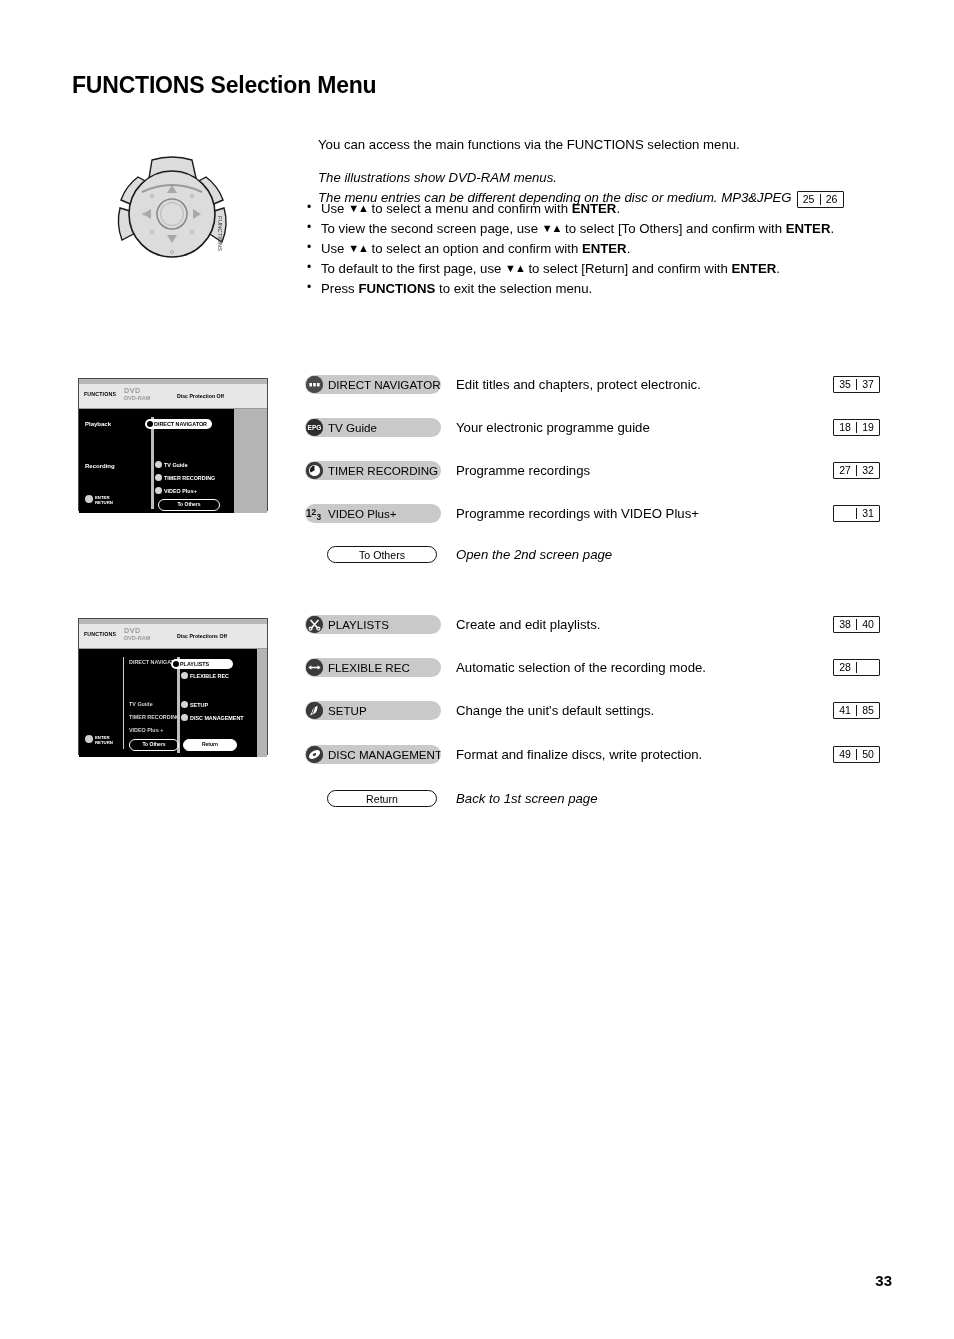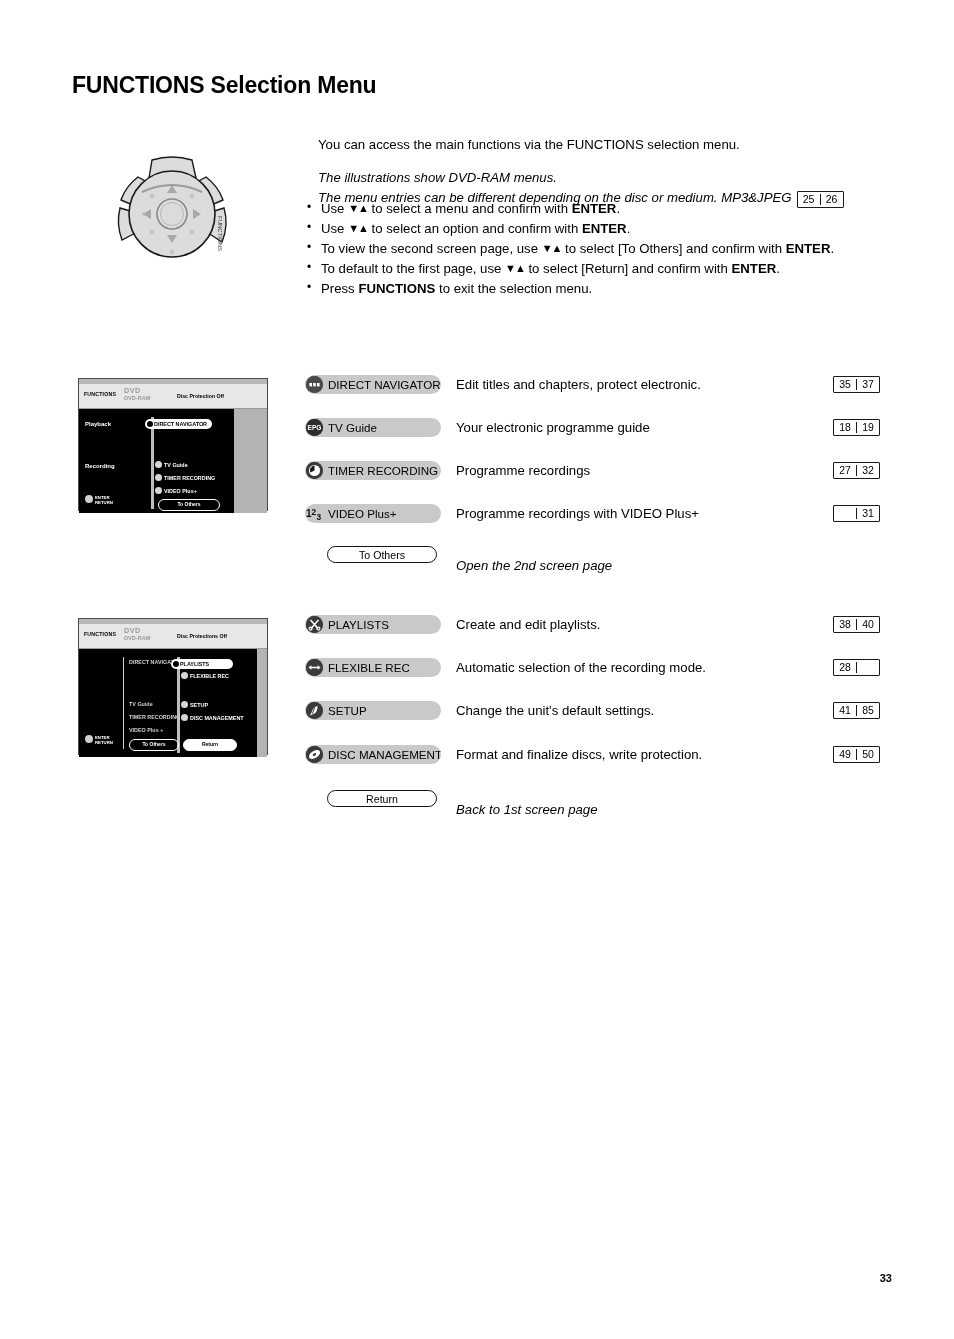--- a/index.html
+++ b/index.html
@@ -315,33 +315,33 @@
     border-radius: 11px;
     background: #fff;
     text-align: center;
     font-size: 10.6px;
     line-height: 16px;
     box-sizing: border-box;
   }
   .ghost-desc {
     position: absolute;
     left: 151px;
-    top: 11px;
+    top: 0px;
     font-size: 13.2px;
     font-style: italic;
     line-height: 18px;
     white-space: nowrap;
   }
 
   
   .folio {
     position: absolute;
     right: 62px;
     top: 1272px;
-    font-size: 11px;
+    font-size: 15px;
     font-weight: bold;
   }
 </style>
 </head>
 <body>
 
 <div class="page-title">
   <span>FUNCTIONS</span><span class="light"> Selection Menu</span>
 </div>
 
@@ -386,24 +386,24 @@
   <p class="ital">
     <span>The menu entries can be different depending on the disc or medium. MP3&amp;JPEG</span><span class="ref-inline"><span class="bookref"><span class="pg">25</span><span class="spine"></span><span class="pg">26</span></span></span>
   </p>
 </div>
 
 <div class="bullets">
   <div class="bl">
     <span>Use </span><span class="ud">▼▲</span><span> to select a menu and confirm with </span><b>ENTER</b><span>.</span>
   </div>
   <div class="bl">
+    <span>To view the second screen page, use </span><span class="ud">▼▲</span><span> to select [To Others] and confirm with </span><b>ENTER</b><span>.</span>
+  </div>
+  <div class="bl">
     <span>Use </span><span class="ud">▼▲</span><span> to select an option and confirm with </span><b>ENTER</b><span>.</span>
-  </div>
-  <div class="bl">
-    <span>To view the second screen page, use </span><span class="ud">▼▲</span><span> to select [To Others] and confirm with </span><b>ENTER</b><span>.</span>
   </div>
   <div class="bl">
     <span>To default to the first page, use </span><span class="ud">▼▲</span><span> to select [Return] and confirm with </span><b>ENTER</b><span>.</span>
   </div>
   <div class="bl">
     <span>Press </span><b>FUNCTIONS</b><span> to exit the selection menu.</span>
   </div>
 </div>
 
 <div class="screenshot" id="screen-one">

